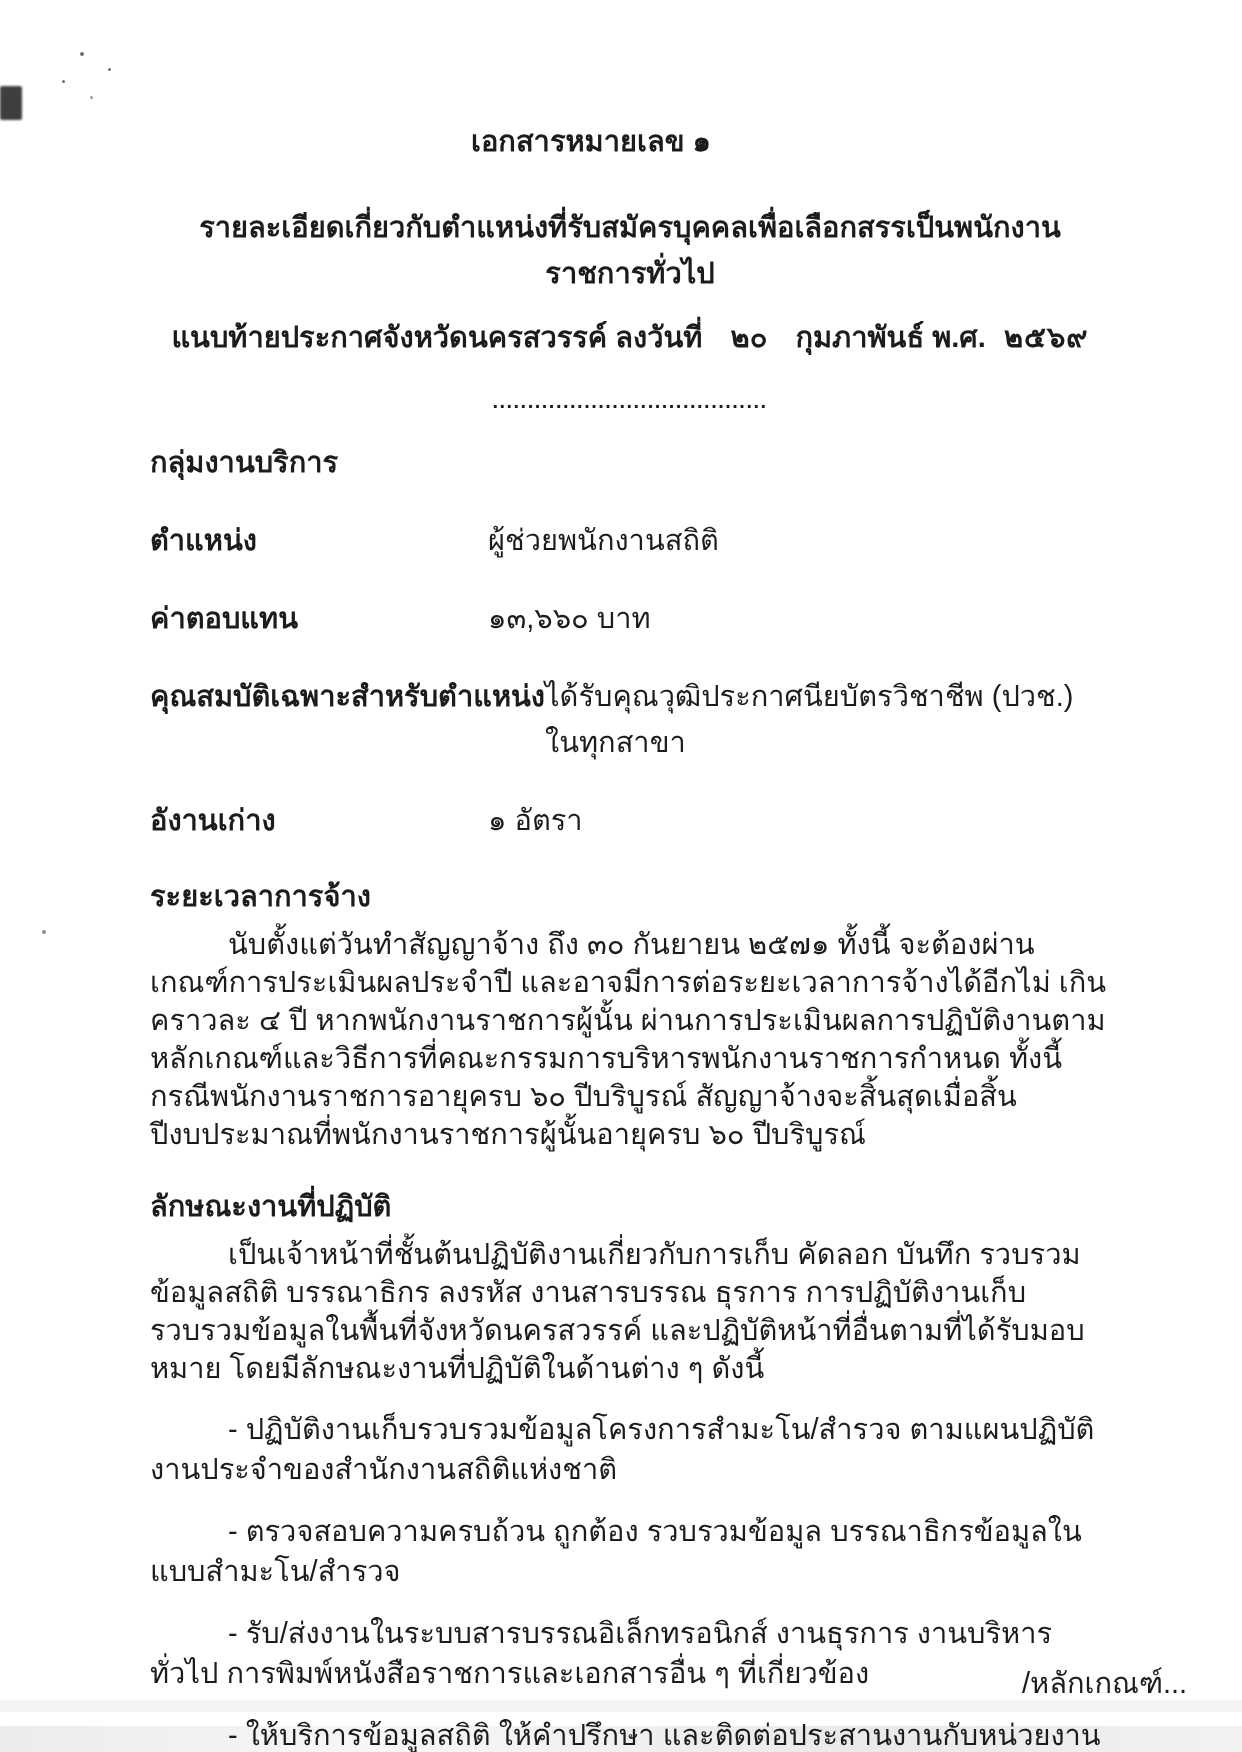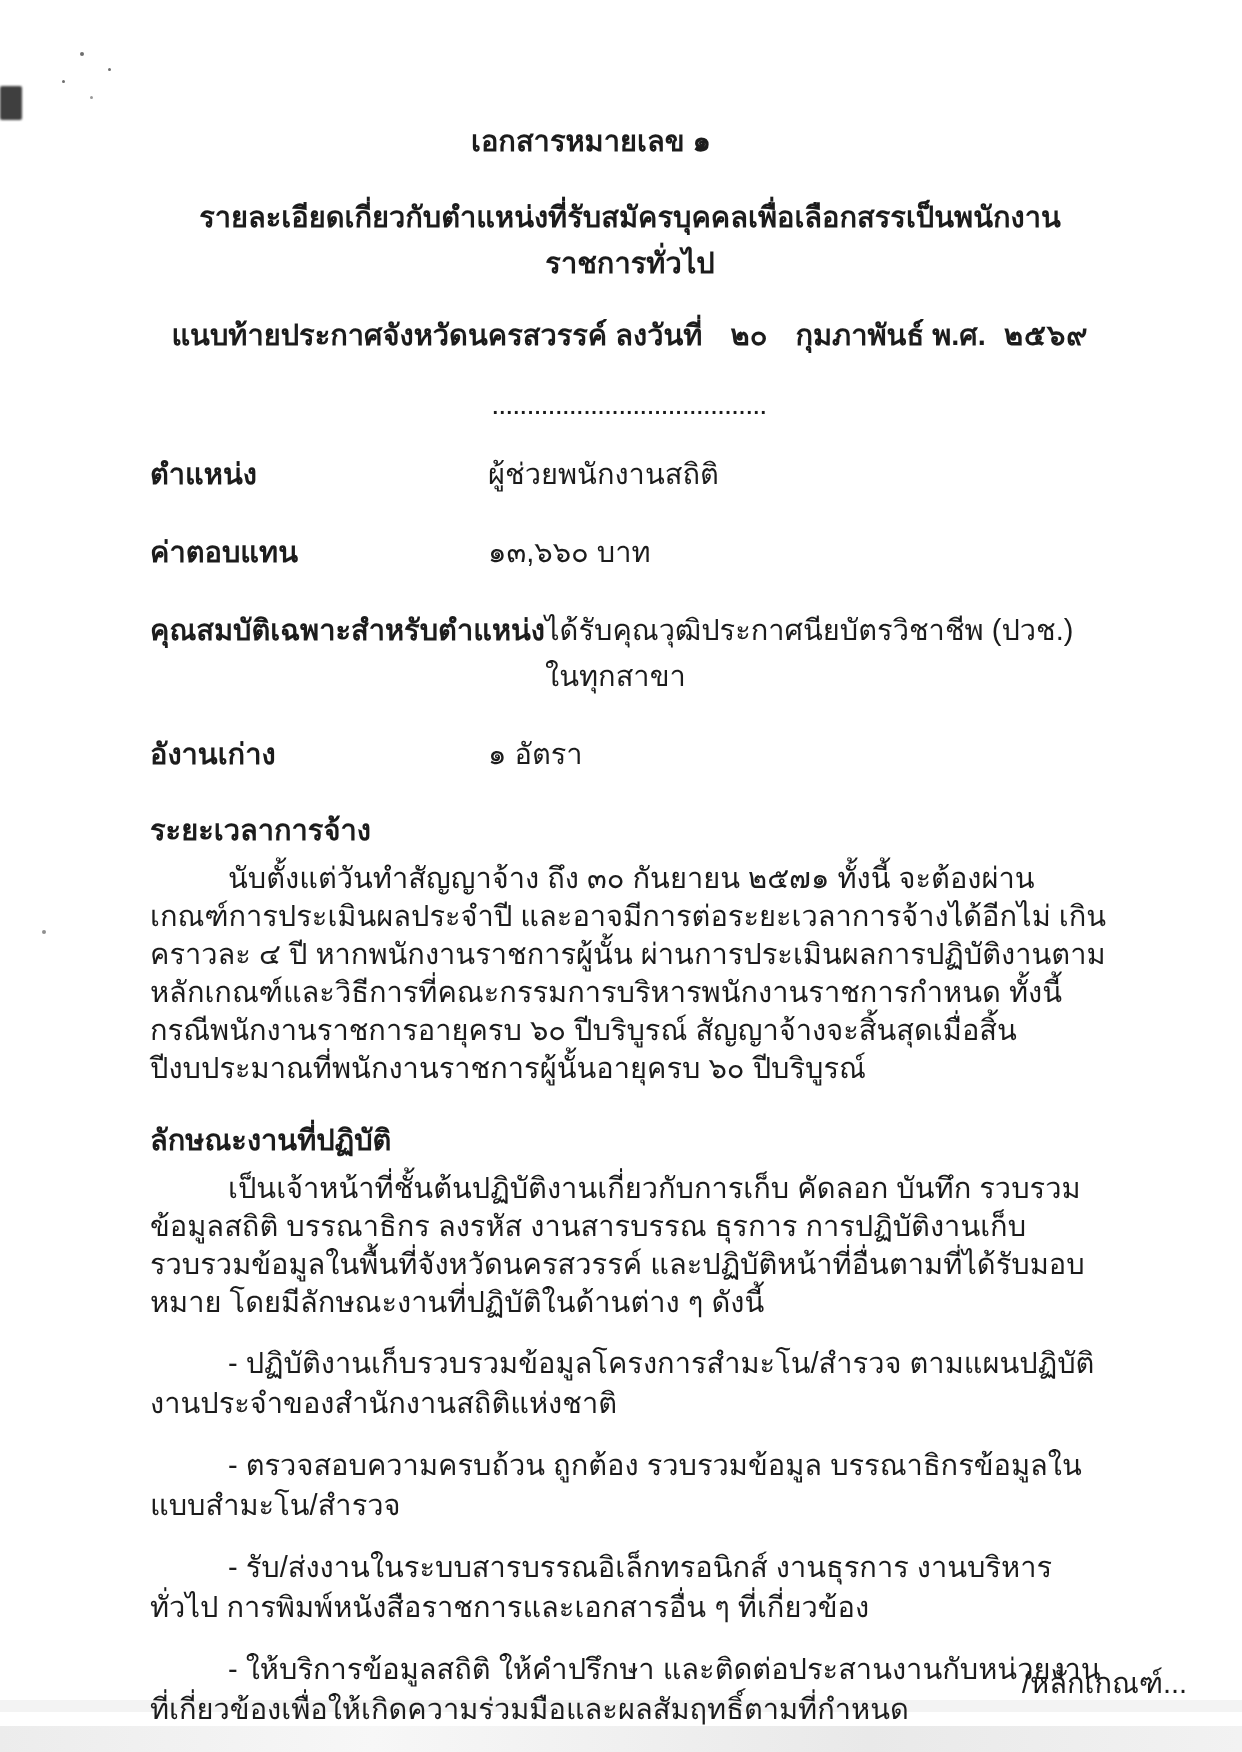--- a/index.html
+++ b/index.html
@@ -19,29 +19,29 @@
   .doc-number{
     text-align:center;
     padding-right:78px;
     font-size:29px;
     font-weight:bold;
   }
   .title{
     text-align:center;
     font-size:29px;
     font-weight:bold;
-    margin-top:30px;
+    margin-top:40px;
   }
   .subtitle{
     text-align:center;
     font-size:29px;
     font-weight:bold;
     margin-top:10px;
   }
-  .subtitle .day-fill{display:inline-block;margin:16px 20px;}
+  .subtitle .day-fill{display:inline-block;margin:8px 20px;}
   .subtitle .year-fill{display:inline-block;margin-left:10px;letter-spacing:1px;}
   .dots{
     text-align:center;
     font-size:20px;
     font-weight:bold;
     letter-spacing:1.5px;
     margin-top:22px;
   }
   .group{
     font-size:29px;
@@ -111,20 +111,21 @@
 
   <div class="subtitle">
     <span>แนบท้ายประกาศจังหวัดนครสวรรค์ ลงวันที่</span>
     <span class="day-fill">๒๐</span>
     <span>กุมภาพันธ์ พ.ศ.</span>
     <span class="year-fill">๒๕๖๙</span>
   </div>
 
   <div class="dots">.......................................</div>
 
+  <div class="group">กลุ่มงานบริการ</div>
 
   <div class="field-row">
     <div class="field-label">ตำแหน่ง</div>
     <div class="field-value">ผู้ช่วยพนักงานสถิติ</div>
   </div>
 
   <div class="field-row">
     <div class="field-label">ค่าตอบแทน</div>
     <div class="field-value">๑๓,๖๖๐ บาท</div>
   </div>

